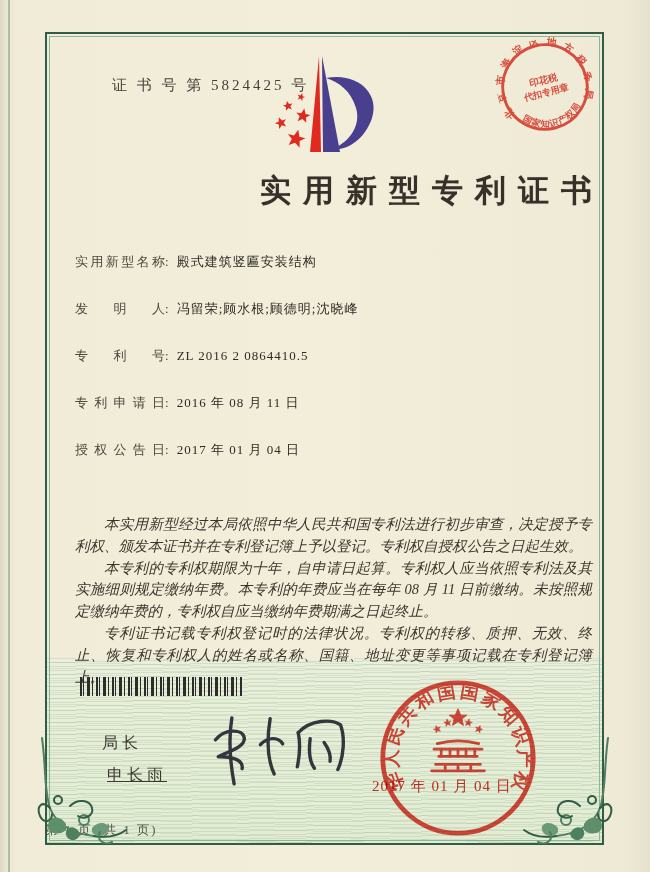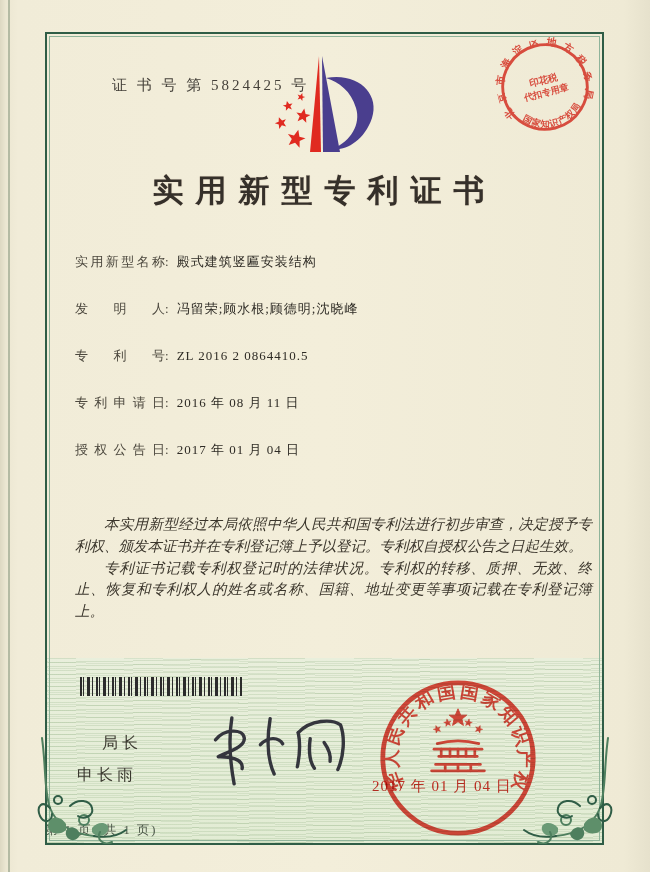--- a/index.html
+++ b/index.html
@@ -21,21 +21,21 @@
 
   .cert-number {
     position:absolute; left:75px; top:76px; z-index:3;
     font-size:15px; letter-spacing:3px; color:#45413a;margin-left:37px;
   }
 
   .logo { position:absolute; left:250px; top:45px; width:180px; height:115px; z-index:2; }
 
   .title {
     position:absolute; left:45px; top:170px; width:559px; z-index:3;
-    text-align:center; font-size:31px; font-weight:700; letter-spacing:12px;
+    text-align:right; font-size:31px; font-weight:700; letter-spacing:12px;
     color:#35302a; text-shadow:0 0 1px rgba(120,60,40,.25);
   }
 
   .fields { position:absolute; left:75px; top:253px; width:480px; z-index:3; }
   .frow { height:47px; font-size:13px; white-space:nowrap; }
   .flabel {
     display:inline-block; width:90px; color:#4c483e;
     text-align:justify; text-align-last:justify;
   }
   .fcolon { color:#4c483e; margin-right:8px; }
@@ -57,21 +57,21 @@
   .barcode {
     position:absolute; left:80px; top:677px; width:163px; height:19px; z-index:3;
     background:repeating-linear-gradient(90deg,
       #2c2c2c 0 2px, rgba(0,0,0,0) 2px 3px,
       #2c2c2c 3px 4px, rgba(0,0,0,0) 4px 7px,
       #2c2c2c 7px 10px, rgba(0,0,0,0) 10px 12px,
       #2c2c2c 12px 13px, rgba(0,0,0,0) 13px 16px);
   }
 
   .sig-title { position:absolute; left:102px; top:733px; z-index:3; font-size:16px; letter-spacing:4px; color:#3a382f; }
-  .sig-name  { position:absolute; left:77px; top:765px; z-index:3; font-size:16px; letter-spacing:4px; color:#3a382f; }
+  .sig-name  { position:absolute; left:107px; top:765px; z-index:3; font-size:16px; letter-spacing:4px; color:#3a382f;text-decoration:underline; }
   .sig-script { position:absolute; left:198px; top:708px; width:155px; height:85px; z-index:4; transform:rotate(-2deg); }
 
   .office-seal { position:absolute; left:378px; top:678px; width:160px; height:160px; z-index:3;
     mix-blend-mode:multiply; opacity:.92; }
   .seal-date { position:absolute; left:372px; top:777px; z-index:4; font-size:15px; color:#d6332a;
     letter-spacing:1px; white-space:nowrap; mix-blend-mode:multiply; }
 
   .tax-seal { position:absolute; left:497px; top:39px; width:96px; height:96px; z-index:3;
     transform:rotate(-14deg); mix-blend-mode:multiply; opacity:.88; }
 
@@ -128,20 +128,21 @@
     <div class="frow">
       <span class="flabel">专利申请日</span><span class="fcolon">:</span><span class="fvalue">2016 年 08 月 11 日</span>
     </div>
     <div class="frow">
       <span class="flabel">授权公告日</span><span class="fcolon">:</span><span class="fvalue">2017 年 01 月 04 日</span>
     </div>
   </div>
 
   <div class="paras">
     <p>本实用新型经过本局依照中华人民共和国专利法进行初步审查，决定授予专利权、颁发本证书并在专利登记簿上予以登记。专利权自授权公告之日起生效。</p>
+    <p>本专利的专利权期限为十年，自申请日起算。专利权人应当依照专利法及其实施细则规定缴纳年费。本专利的年费应当在每年 08 月 11 日前缴纳。未按照规定缴纳年费的，专利权自应当缴纳年费期满之日起终止。</p>
     <p>专利证书记载专利权登记时的法律状况。专利权的转移、质押、无效、终止、恢复和专利权人的姓名或名称、国籍、地址变更等事项记载在专利登记簿上。</p>
   </div>
 
   <div class="barcode"></div>
 
   <div class="sig-title">局长</div>
   <div class="sig-name">申长雨</div>
 
   <svg class="sig-script" viewBox="0 0 140 80" fill="none" stroke="#23232e" stroke-width="3.2" stroke-linecap="round" stroke-linejoin="round" opacity="0.9">
     <path d="M30,8 C26,28 27,50 30,70"></path>

